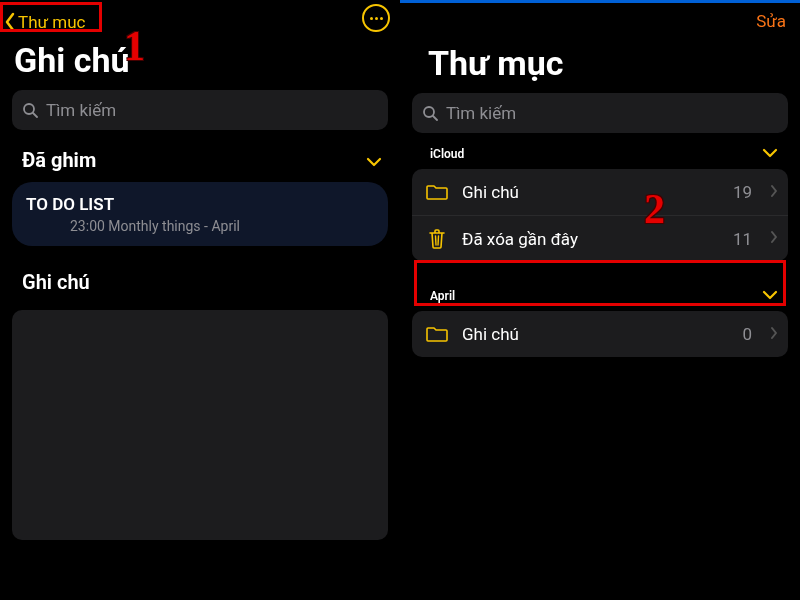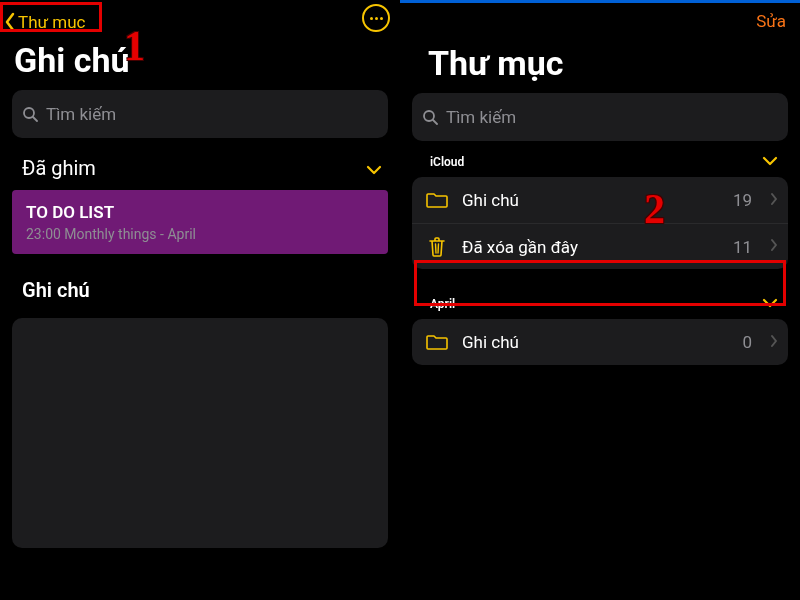--- a/index.html
+++ b/index.html
@@ -60,54 +60,55 @@
   }
   .page-title {
     font-size: 34px;
     font-weight: 700;
     padding: 6px 14px 10px 14px;
   }
   .search {
     margin: 0 12px 14px 12px;
     background: #1c1c1e;
     border-radius: 10px;
-    height: 48px;
+    height: 40px;
     display: flex;
     align-items: center;
     padding: 0 10px;
     color: #8e8e93;
     gap: 8px;
   }
   .search-icon svg { display:block; }
   .search-text { font-size: 17px; }
   .section-head {
     display: flex;
     align-items: center;
     padding: 4px 18px 10px 22px;
     font-size: 20px;
-    font-weight: 400;
+    font-weight: 700;
   }
   .section-head .chev {
     margin-left: auto;
     color: #f7c400;
   }
   .note-card {
     margin: 0 12px 18px 12px;
-    background: #701a75;
-    border-radius: 4px;
+    background: #0f172a;
+    border-radius: 20px;
     padding: 12px 14px;
   }
   .note-title {
     font-size: 17px;
     font-weight: 600;
     margin-bottom: 4px;
   }
   .note-sub {
     font-size: 14px;
     color: #8e8e93;
+    margin-left: 44px;
   }
   .plain-section-title {
     padding: 6px 18px 10px 22px;
     font-size: 20px;
     font-weight: 600;
   }
   .big-empty {
     margin: 6px 12px 0 12px;
     background: #1c1c1e;
     border-radius: 10px;

